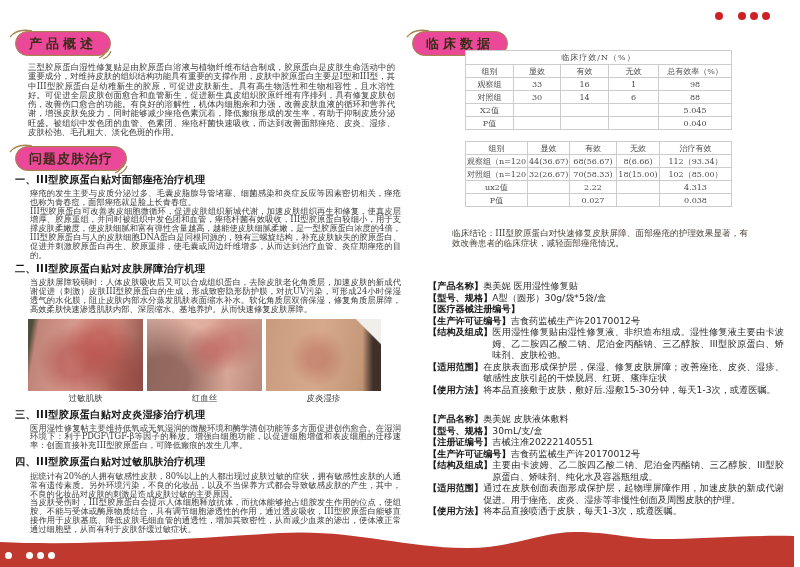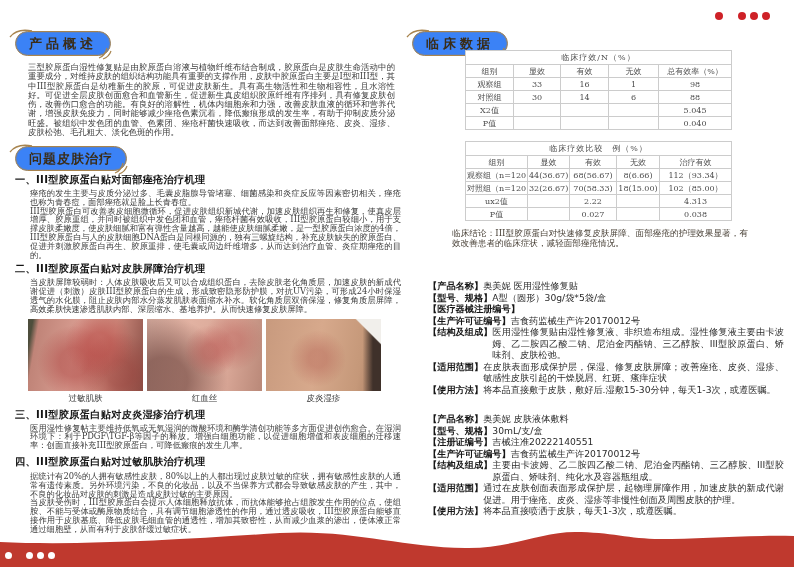--- a/index.html
+++ b/index.html
@@ -1,21 +1,21 @@
 <!DOCTYPE html>
 <html><head>
 <meta charset="utf-8">
 <style>
   html,body{margin:0;padding:0;background:#ffffff;}
   .page{position:relative;width:800px;height:567px;background:#ffffff;overflow:hidden;
         font-family:"DejaVu Serif",serif;}
 
   
   .badge{position:absolute;height:23px;border:1.5px solid #a8844e;border-radius:14px;
-         background:#3b82f6;display:flex;align-items:center;justify-content:center;
+         background:#ec4899;display:flex;align-items:center;justify-content:center;
          padding:0 13px;box-shadow:inset 0 0 0 1px rgba(168,132,78,.22);}
   .badge .blabel{font-family:"DejaVu Sans",sans-serif;font-weight:bold;color:#3a2c17;
          font-size:13px;letter-spacing:4px;white-space:nowrap;}
   .badge .blabel.tight{letter-spacing:1px;font-size:13px;}
   .swirl{position:absolute;}
   .swirl.tl{top:-5px;left:-7px;}
   .swirl.br{bottom:-5px;right:-3px;}
 
   
   .dots-tr{position:absolute;top:12px;right:30px;display:flex;align-items:center;}
@@ -191,23 +191,20 @@
 
   <table class="ctable" style="top:141px;width:266px;">
     <colgroup>
         <col style="width:62px">
         <col style="width:42px">
         <col style="width:47px">
         <col style="width:43px">
         <col style="width:72px">
       </colgroup>
     <tbody>
-        <tr>
-          <td class="ttl" colspan="5">临床疗效比较　例（%）</td>
-        </tr>
     <tr>
       <td>组别</td>
       <td>显效</td>
       <td>有效</td>
       <td>无效</td>
       <td>治疗有效</td>
     </tr>
     <tr>
       <td>观察组（n=120）</td>
       <td>44(36.67)</td>

